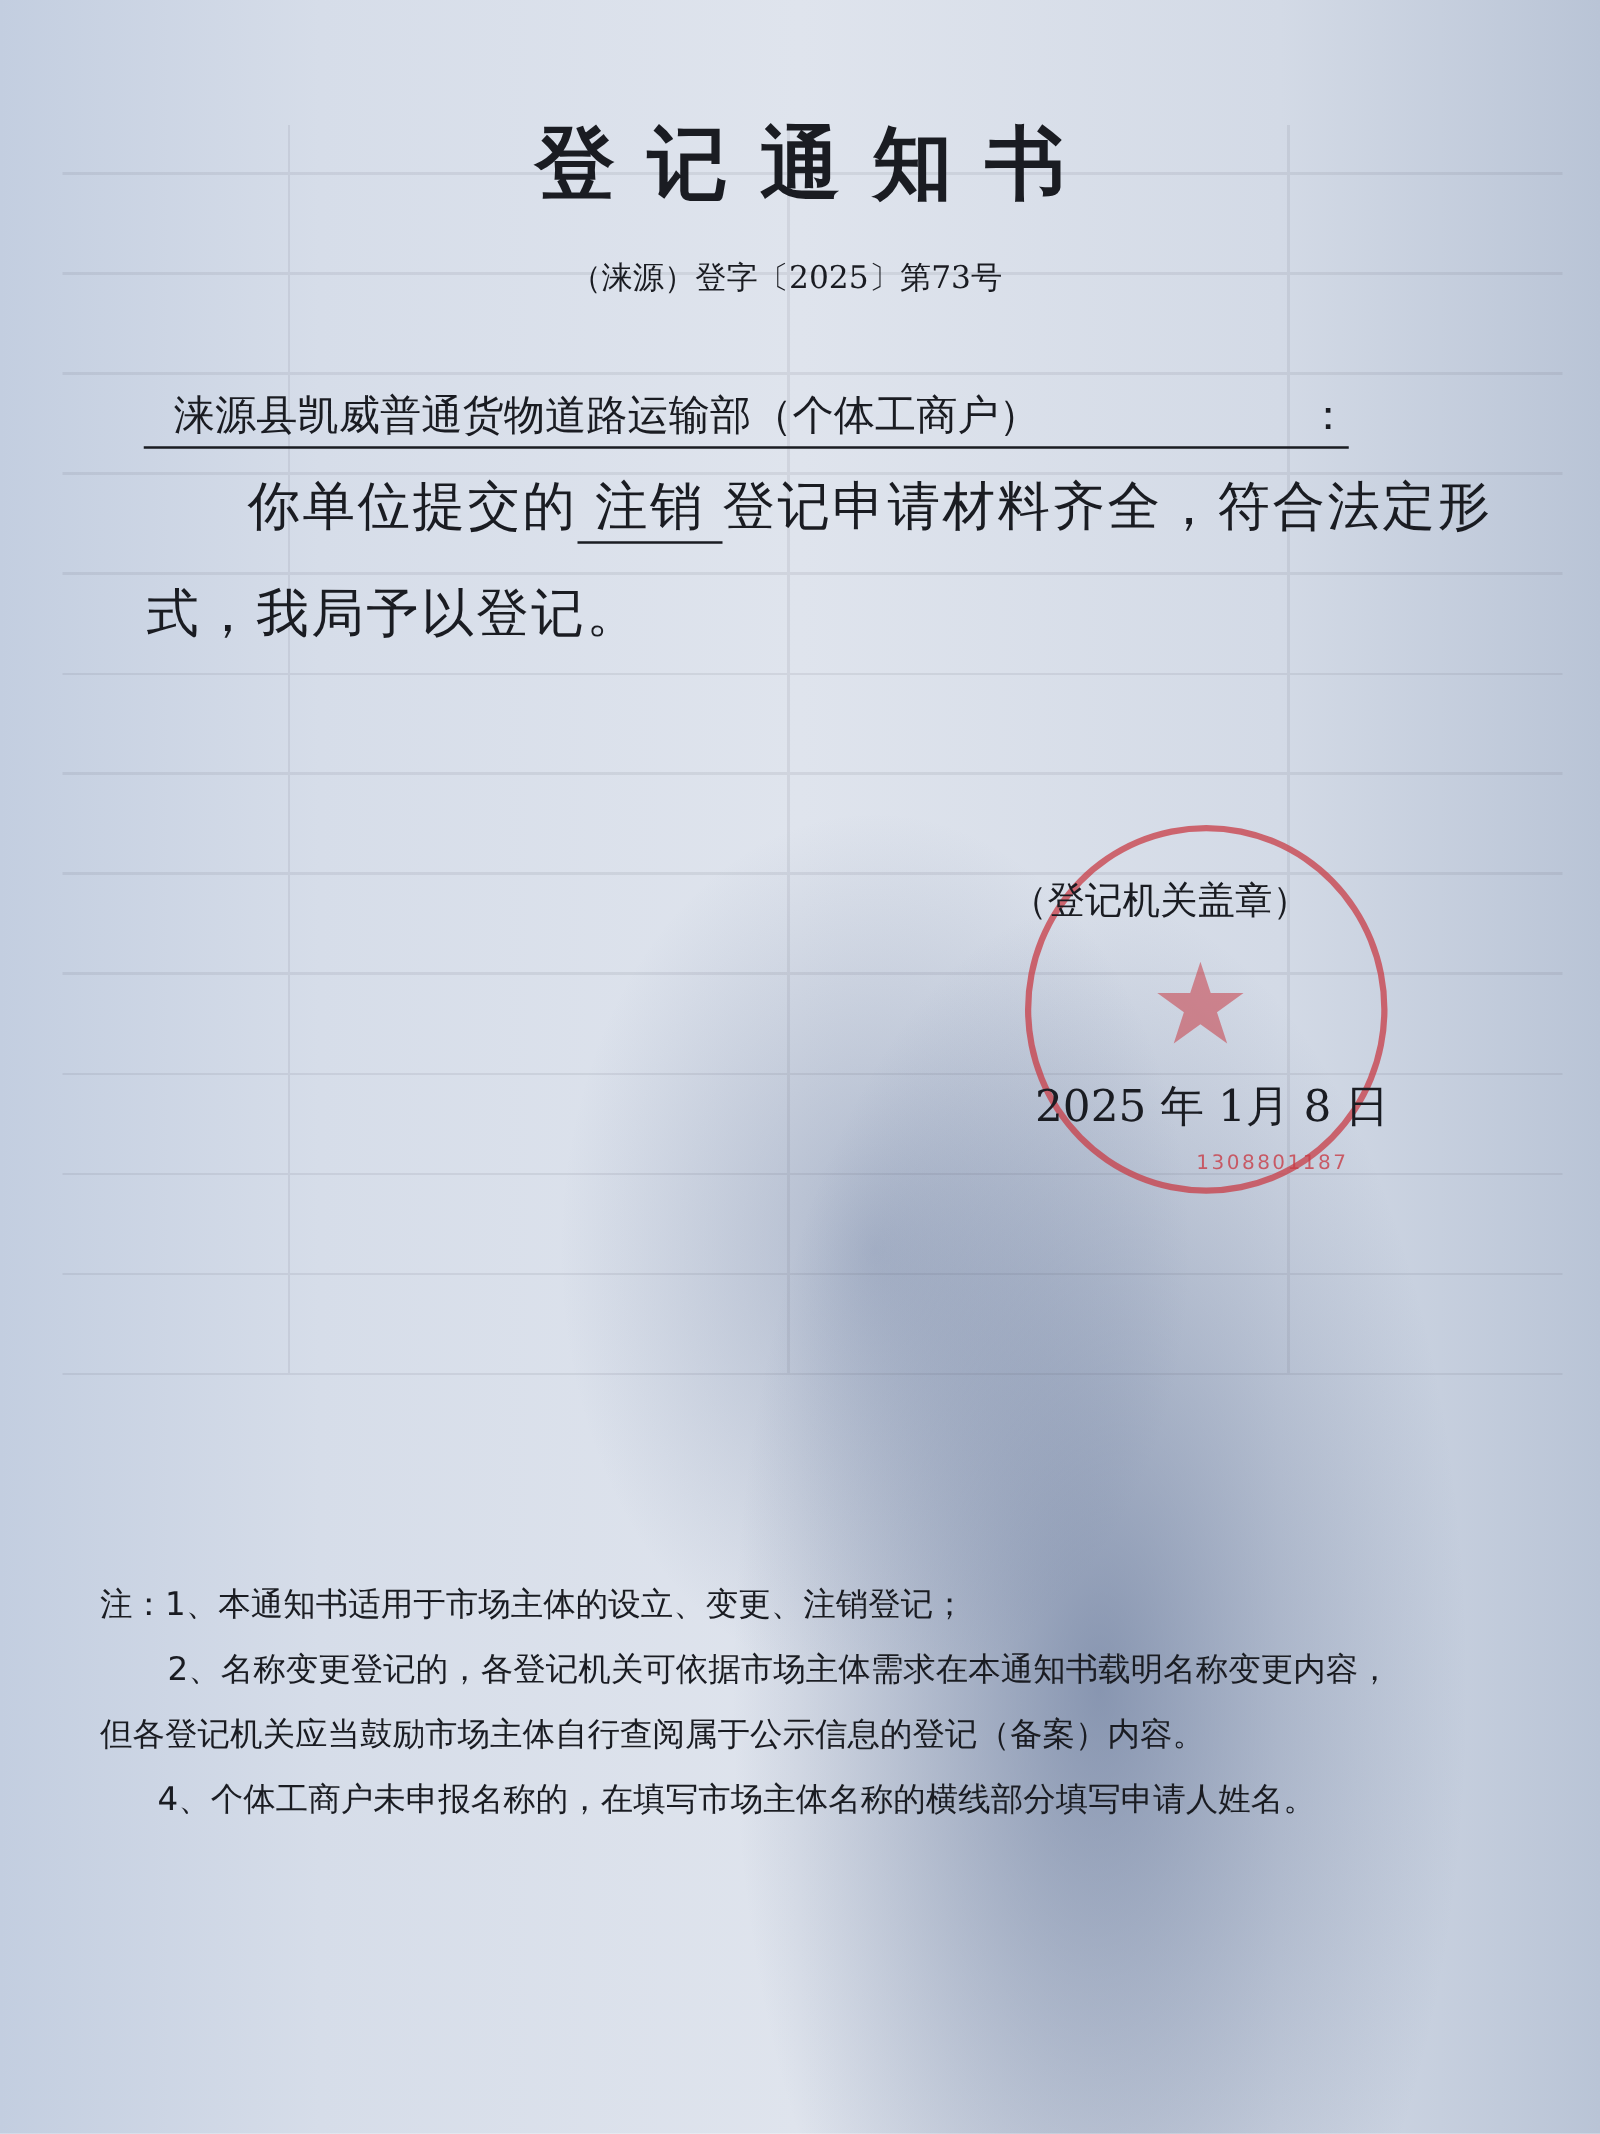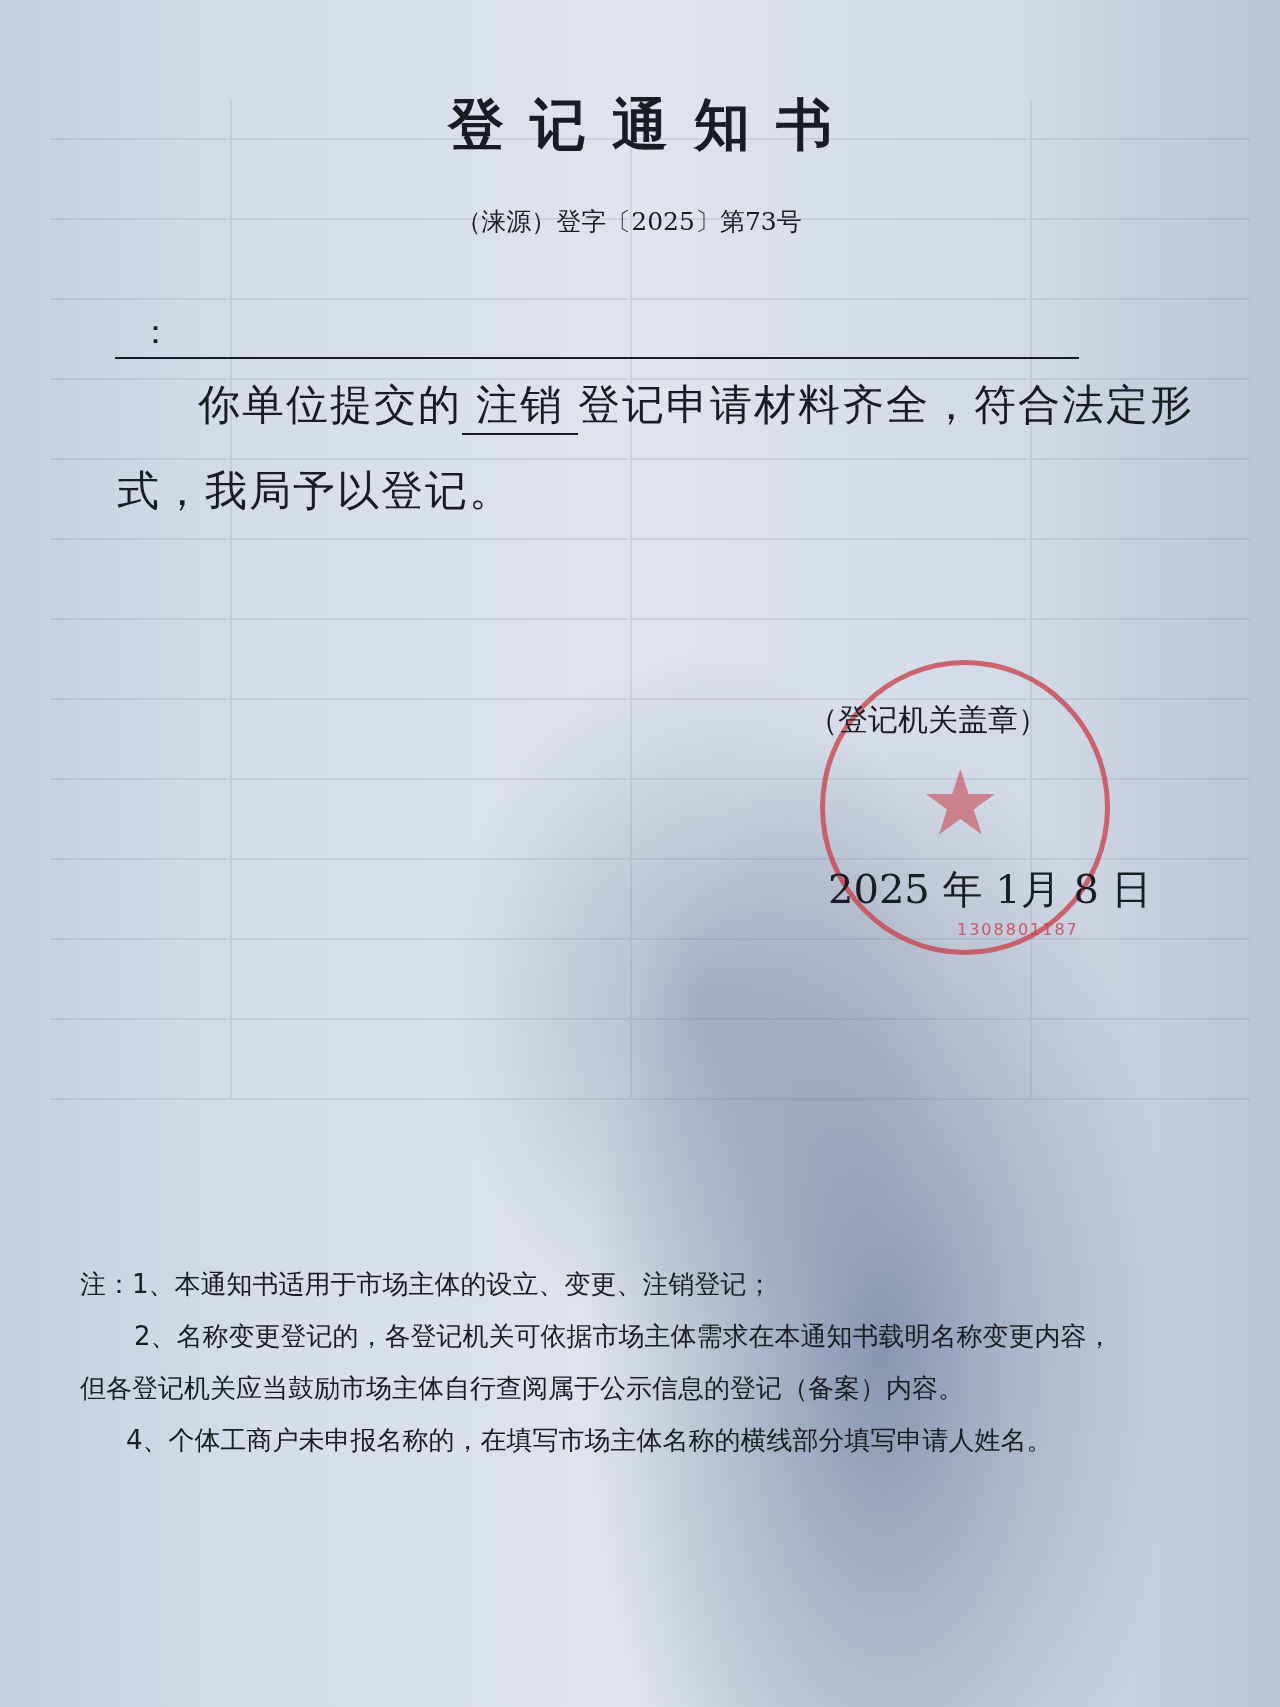--- a/index.html
+++ b/index.html
@@ -14,21 +14,21 @@
     }
     .bleed {
       position: absolute; left: 50px; right: 30px; top: 100px; height: 1000px;
       opacity: 0.10; pointer-events: none;
       background-image:
         repeating-linear-gradient(0deg, #556 0 2px, transparent 2px 80px),
         repeating-linear-gradient(90deg, transparent 0 180px, #556 180px 182px, transparent 182px 400px);
     }
     .title {
       position: absolute; top: 88px; left: 0; width: 1280px; text-align: center;
-      font-family: "DejaVu Sans", sans-serif; font-size: 56px; font-weight: bold;
+      font-family: "DejaVu Sans", sans-serif; font-size: 64px; font-weight: bold;
       letter-spacing: 26px; text-indent: 26px;
     }
     .docno {
       position: absolute; top: 205px; left: 0; width: 1258px; text-align: center;
       font-size: 25px;
     }
     .recipient {
       position: absolute; top: 310px; left: 115px; width: 940px;
       font-family: "DejaVu Sans", sans-serif; font-size: 33px;
       border-bottom: 2px solid #1a1c22; padding-left: 24px; padding-bottom: 2px;
@@ -54,40 +54,41 @@
       position: absolute; left: 95px; top: 85px; font-size: 90px;
       color: rgba(200,60,70,0.55);
     }
     .seal .code {
       position: absolute; left: 100px; top: 255px; font-size: 16px;
       font-family: "DejaVu Sans", sans-serif; color: rgba(200,60,70,0.8);
       letter-spacing: 2px;
       margin-left: 32px;
     }
     .date {
-      position: absolute; top: 862px; left: 828px; font-size: 40px;
+      position: absolute; top: 862px; left: 828px; font-size: 35px;
     }
     .notes {
       position: absolute; top: 1258px; left: 80px; width: 1110px;
       font-family: "DejaVu Sans", sans-serif; font-size: 26px; line-height: 52px;
     }
     .notes .n { white-space: nowrap; }
     .ind1 { padding-left: 54px; }
     .ind2 { padding-left: 48px; }
     .ind3 { padding-left: 46px; }
   </style>
 </head>
 <body>
 
 <div class="bleed"></div>
 
 <div class="title">登记通知书</div>
 <div class="docno">（涞源）登字〔2025〕第73号</div>
 
 <div class="recipient">
+  <span>涞源县凯威普通货物道路运输部（个体工商户）</span>
   <span>：</span>
 </div>
 
 <div class="body-line l1">
   <span>你单位提交的</span><span class="fill">注销</span><span>登记申请材料齐全，符合法定形</span>
 </div>
 <div class="body-line l2">式，我局予以登记。</div>
 
 <div class="seal">
   <span class="star">★</span>

